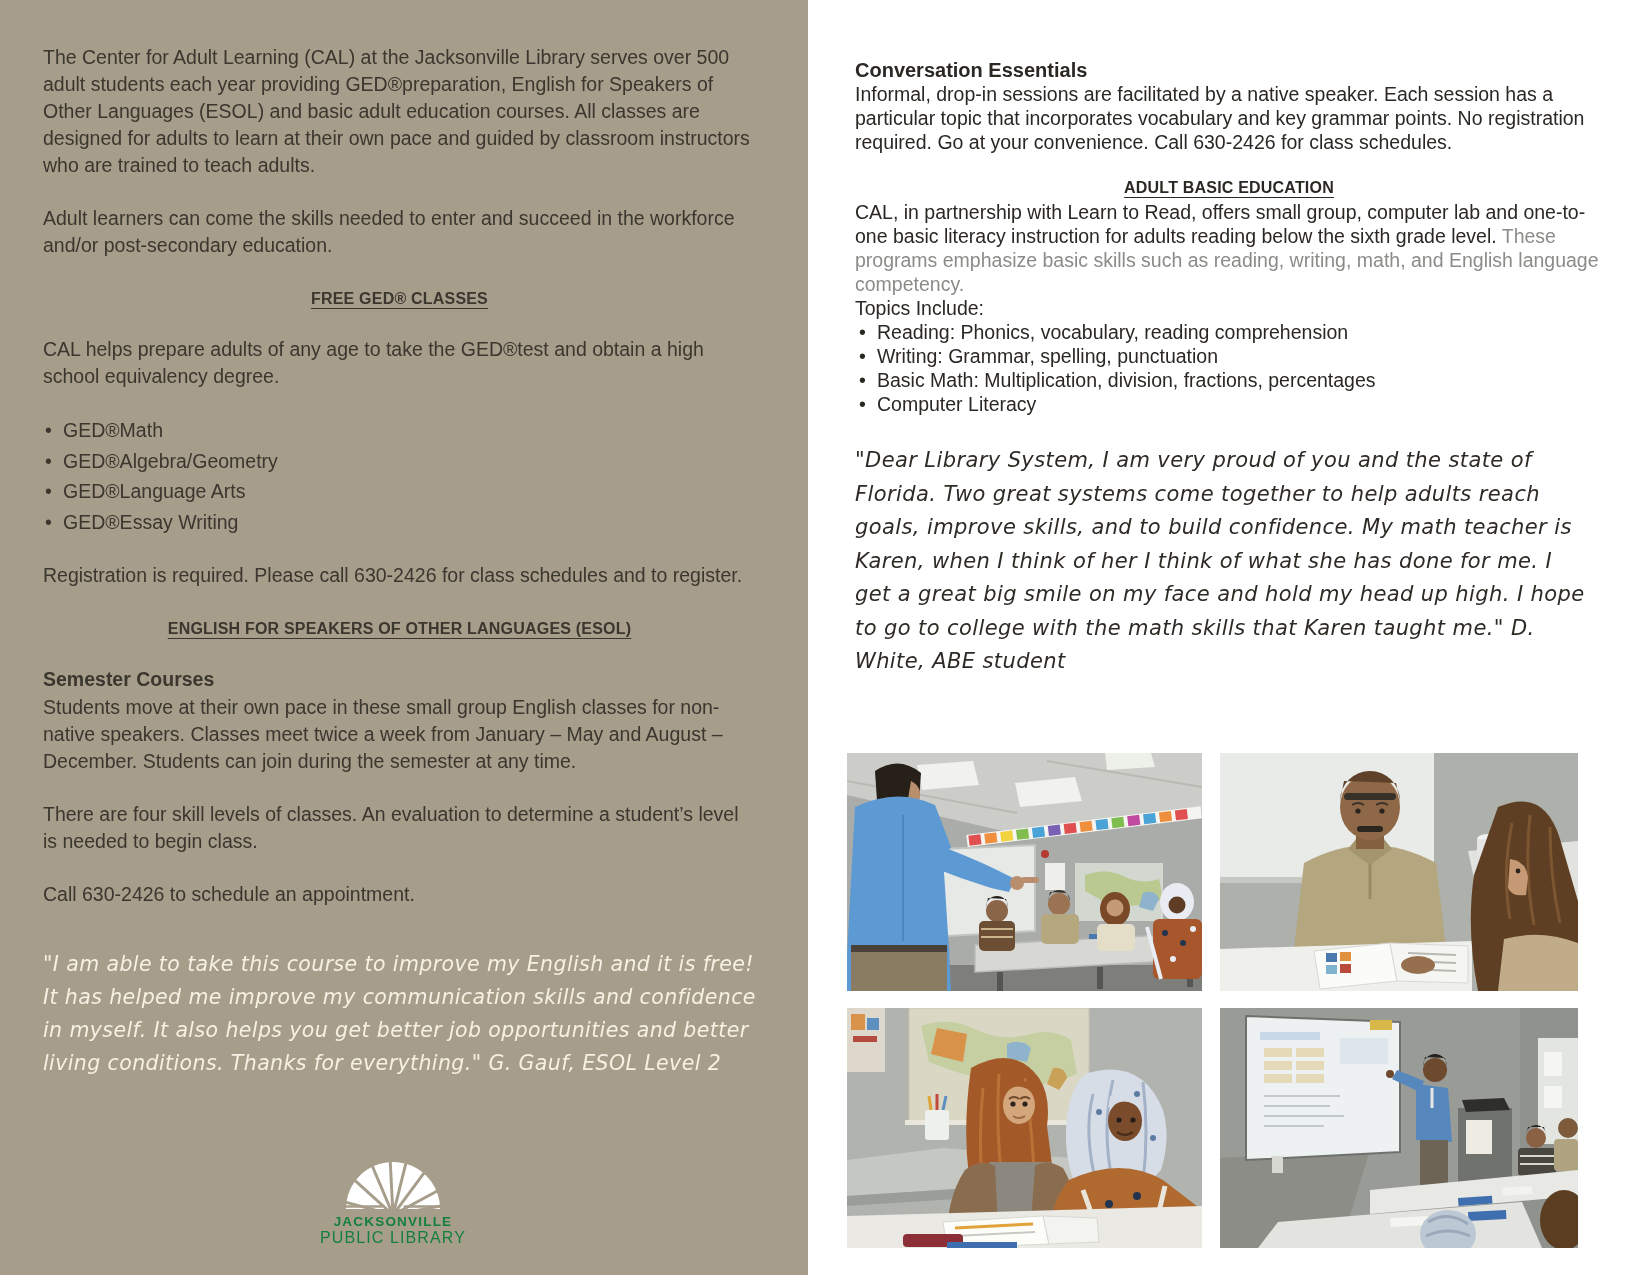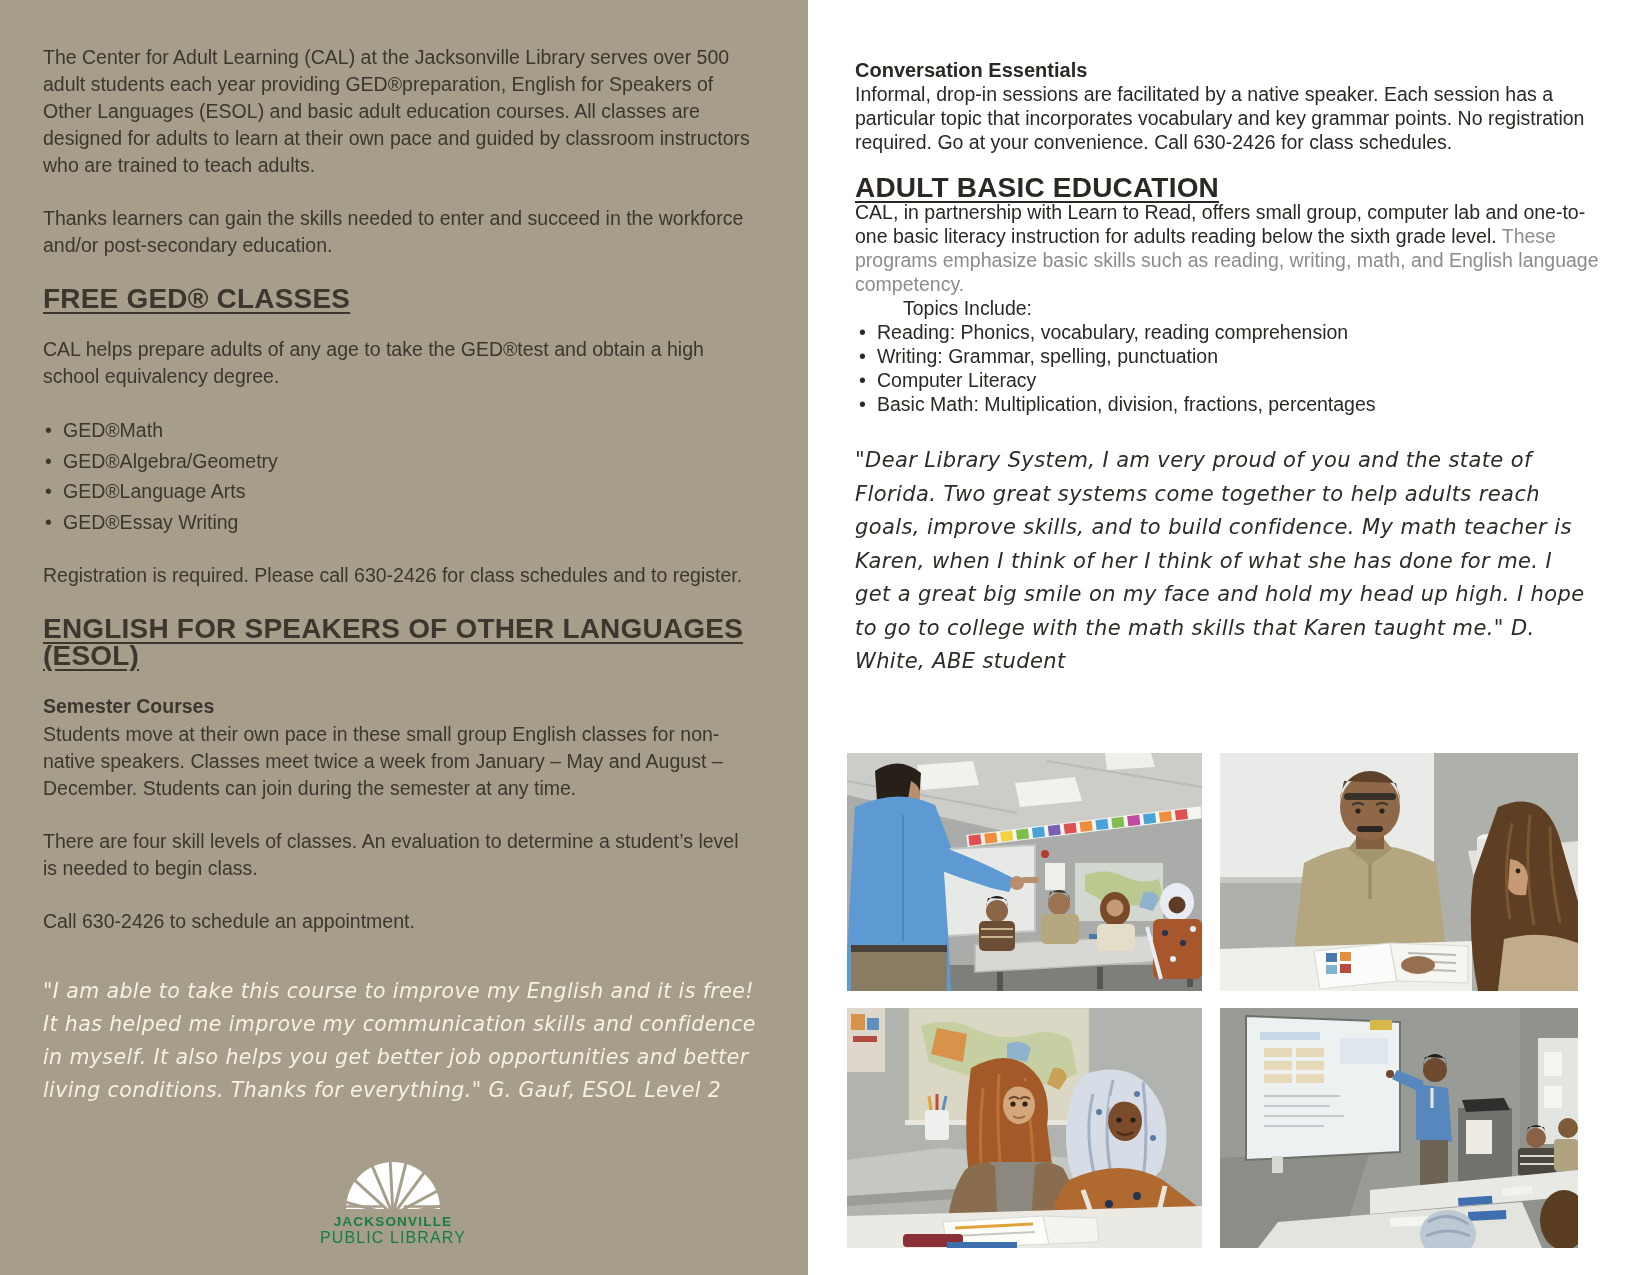--- a/index.html
+++ b/index.html
@@ -17,25 +17,26 @@
   .left-panel {
     position:absolute; left:0; top:0;
     width:808px; height:1275px;
     background:#a79d8b;
     color:#3b362e;
     padding:44px 52px 0 43px;
     font-size:19.5px; line-height:27px;
   }
   .left-panel p { margin:0 0 26px 0; }
   .heading-underline {
-    font-weight:bold; font-size:28px;
+    font-weight:bold; font-size:16px;
     text-decoration:underline;
     text-underline-offset:4px;
     margin:2px 0 24px 0;
     letter-spacing:0.2px;
+    text-align:center;
   }
   .subheading { font-weight:bold; margin:0 0 1px 0; }
   ul.bullets { list-style:none; margin:2px 0 26px 0; padding:0; }
   ul.bullets li { position:relative; padding-left:20px; margin-bottom:2px; line-height:28.5px; }
   ul.bullets li::before { content:"•"; position:absolute; left:2px; top:0; }
   .handwriting {
     font-family:"DejaVu Sans", sans-serif;
     font-style:italic;
     font-size:20.5px; line-height:33px;
     letter-spacing:0.4px;
@@ -75,21 +76,21 @@
   .photo3 { left:847px; top:1008px; width:355px; height:240px; }
   .photo4 { left:1220px; top:1008px;width:358px; height:240px; }
 </style>
 </head>
 <body>
 
 <div class="page">
 
   <div class="left-panel">
     <p>The Center for Adult Learning (CAL) at the Jacksonville Library serves over 500 adult students each year providing GED®preparation, English for Speakers of Other Languages (ESOL) and basic adult education courses. All classes are designed for adults to learn at their own pace and guided by classroom instructors who are trained to teach adults.</p>
-    <p>Thanks learners can gain the skills needed to enter and succeed in the workforce and/or post-secondary education.</p>
+    <p>Adult learners can come the skills needed to enter and succeed in the workforce and/or post-secondary education.</p>
 
     <div class="heading-underline">FREE GED® CLASSES</div>
     <p>CAL helps prepare adults of any age to take the GED®test and obtain a high school equivalency degree.</p>
 
     <ul class="bullets">
       <li><span>GED®Math</span></li>
       <li><span>GED®Algebra/Geometry</span></li>
       <li><span>GED®Language Arts</span></li>
       <li><span>GED®Essay Writing</span></li>
     </ul>
@@ -128,26 +129,26 @@
     <div class="logo-line2">PUBLIC LIBRARY</div>
   </div>
 
   <div class="right-panel">
     <div class="bold-heading">Conversation Essentials</div>
     <p>Informal, drop-in sessions are facilitated by a native speaker. Each session has a particular topic that incorporates vocabulary and key grammar points. No registration required. Go at your convenience. Call 630-2426 for class schedules.</p>
 
     <div class="heading-underline mt" style="margin-bottom:0;">ADULT BASIC EDUCATION</div>
     <p><span>CAL, in partnership with Learn to Read, offers small group, computer lab and one-to-one basic literacy instruction for adults reading below the sixth grade level. </span><span class="gray-text">These programs emphasize basic skills such as reading, writing, math, and English language competency.</span></p>
 
-    <p class="mt" style="margin-bottom:0;margin-left:48px;">Topics Include:</p>
+    <p class="mt" style="margin-bottom:0;">Topics Include:</p>
     <ul class="topics">
       <li><span>Reading: Phonics, vocabulary, reading comprehension</span></li>
       <li><span>Writing: Grammar, spelling, punctuation</span></li>
+      <li><span>Basic Math: Multiplication, division, fractions, percentages</span></li>
       <li><span>Computer Literacy</span></li>
-      <li><span>Basic Math: Multiplication, division, fractions, percentages</span></li>
     </ul>
 
     <div class="handwriting">"Dear Library System, I am very proud of you and the state of Florida. Two great systems come together to help adults reach goals, improve skills, and to build confidence. My math teacher is Karen, when I think of her I think of what she has done for me. I get a great big smile on my face and hold my head up high. I hope to go to college with the math skills that Karen taught me." D. White, ABE student</div>
   </div>
 
   <div class="photo photo1">
     <svg width="355" height="238" viewBox="0 0 355 238">
       <rect width="355" height="238" fill="#a9aca9"></rect>
       <polygon points="0,0 355,0 355,60 165,80 0,42" fill="#cccdc8"></polygon>
       <line x1="0" y1="28" x2="170" y2="60" stroke="#b9bab4" stroke-width="2"></line>

